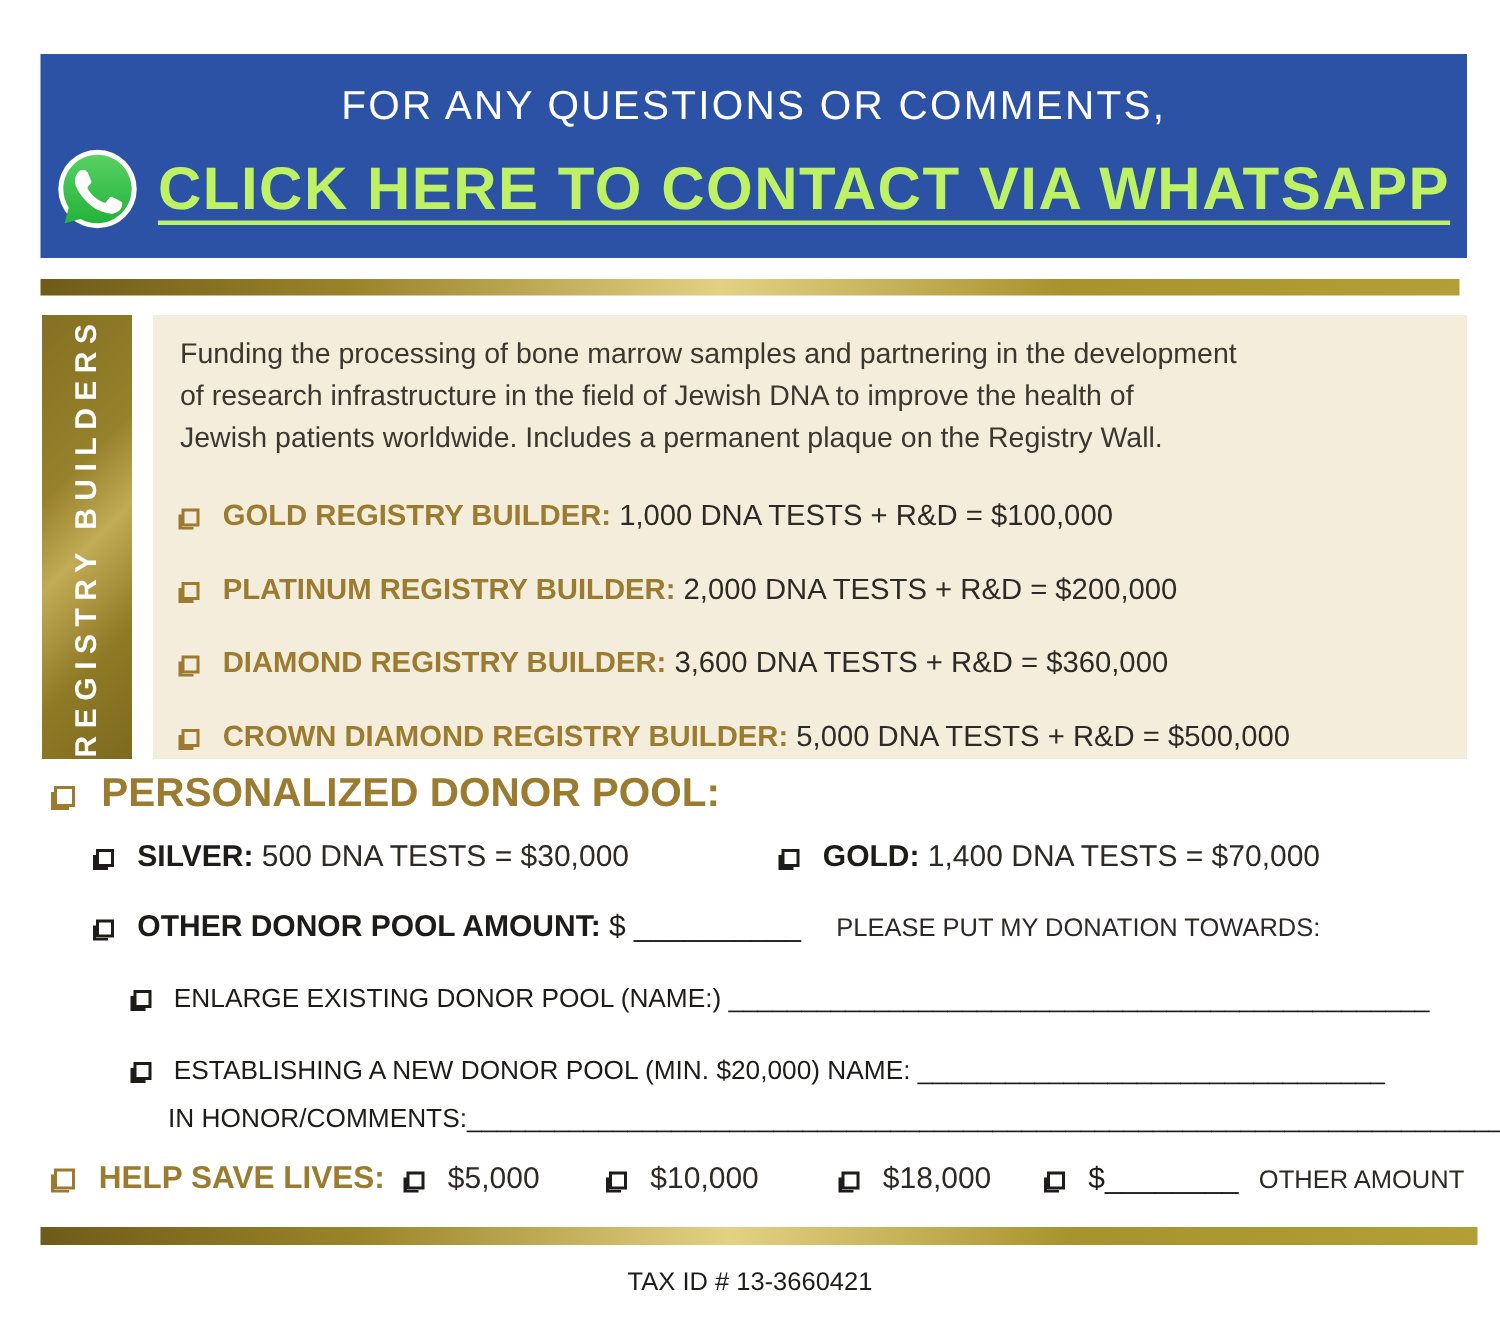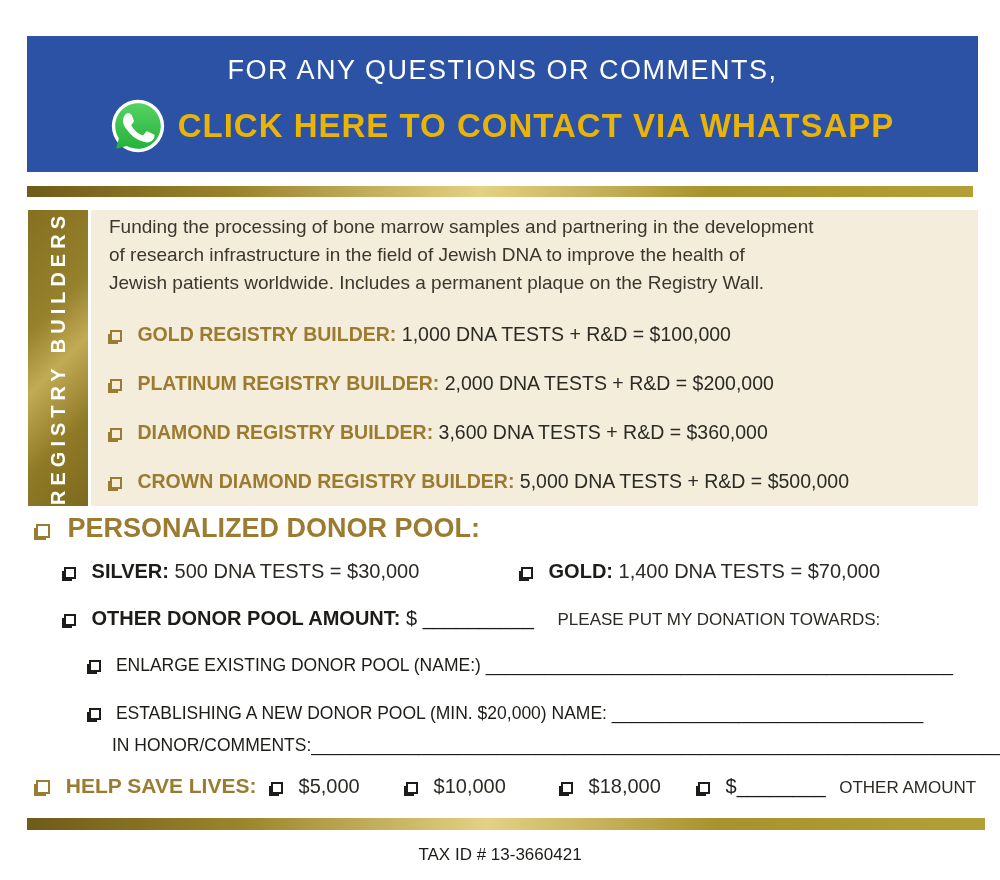--- a/index.html
+++ b/index.html
@@ -18,22 +18,22 @@
     background:#2b52a4; color:#fff;
     display:flex; flex-direction:column; align-items:center; justify-content:center;
   }
   .banner-line1 {
     font-size:27px; letter-spacing:1.5px; font-weight:400; white-space:nowrap;
   }
   .banner-cta-row {
     margin-top:13px; display:flex; align-items:center; gap:13px;
   }
   .banner-cta {
-    font-size:33px; font-weight:bold; letter-spacing:1px; white-space:nowrap;
-    color:#eab308; text-decoration-thickness:3px;
+    font-size:40px; font-weight:bold; letter-spacing:1px; white-space:nowrap;
+    color:#bef264; text-decoration:underline; text-decoration-thickness:3px;
     text-underline-offset:8px; cursor:pointer;
   }
   .wa-icon { width:54px; height:54px; display:block; }
 
   
   .gold-band {
     position:absolute; height:11px;
     background:linear-gradient(90deg,#6f5b1a 0%,#9a842a 22%,#e3d184 48%,#a8922e 72%,#b2a036 100%);
   }
   .gold-band.top    { left:27px; top:186px; width:946px; }
@@ -44,21 +44,21 @@
   .gold-side {
     width:60px; height:100%;
     background:linear-gradient(135deg,#847021 0%,#96812c 35%,#c2ab55 52%,#8f7a26 75%,#7e6a1e 100%);
     display:flex; align-items:center; justify-content:center; flex:0 0 auto;
   }
   .gold-side .vtext {
     writing-mode:vertical-rl; transform:rotate(180deg);
     color:#fff; font-weight:bold; font-size:20px; letter-spacing:5px; white-space:nowrap;
   }
   .cream {
-    flex:1; margin-left:3px; background:#f4eddc; padding:3px 18px 0 18px;
+    flex:1; margin-left:14px; background:#f4eddc; padding:13px 18px 0 18px;
   }
   .desc { font-size:19px; line-height:28px; color:#3c372e; white-space:nowrap; }
   .opt-row { margin-top:26px; font-size:19.5px; white-space:nowrap; }
   .opt-label { color:#9a7b2f; font-weight:bold; }
   .opt-value { color:#2d2a25; }
 
   
   .cb {
     display:inline-block; width:12px; height:12px;
     border:2px solid currentColor;

